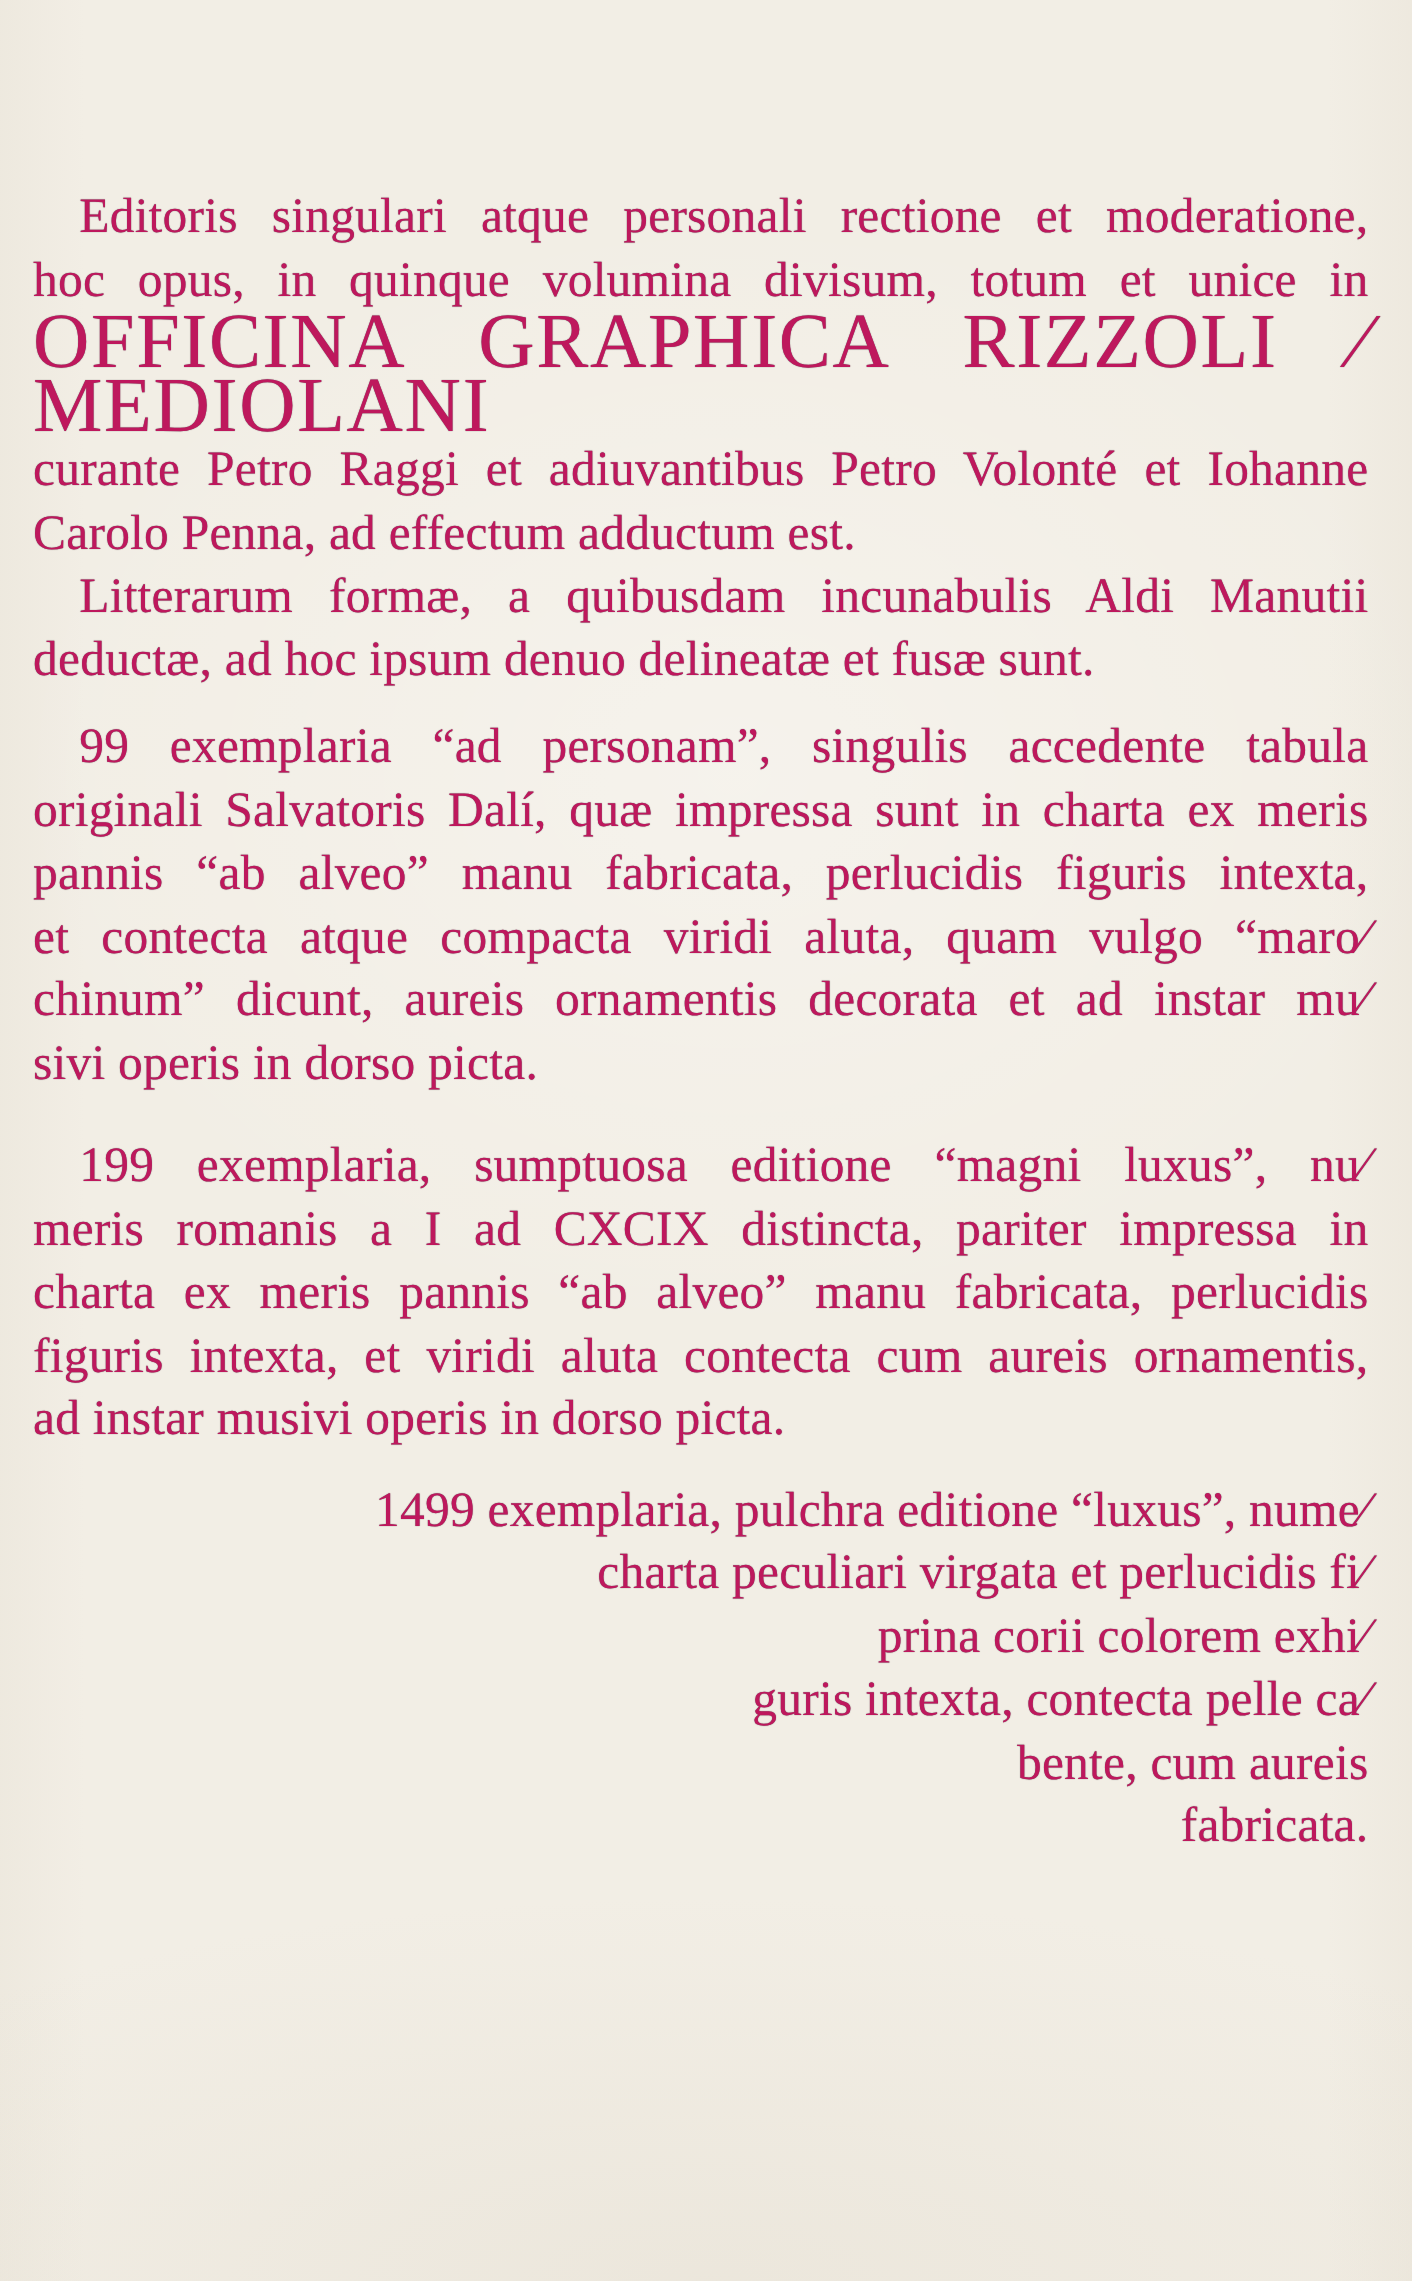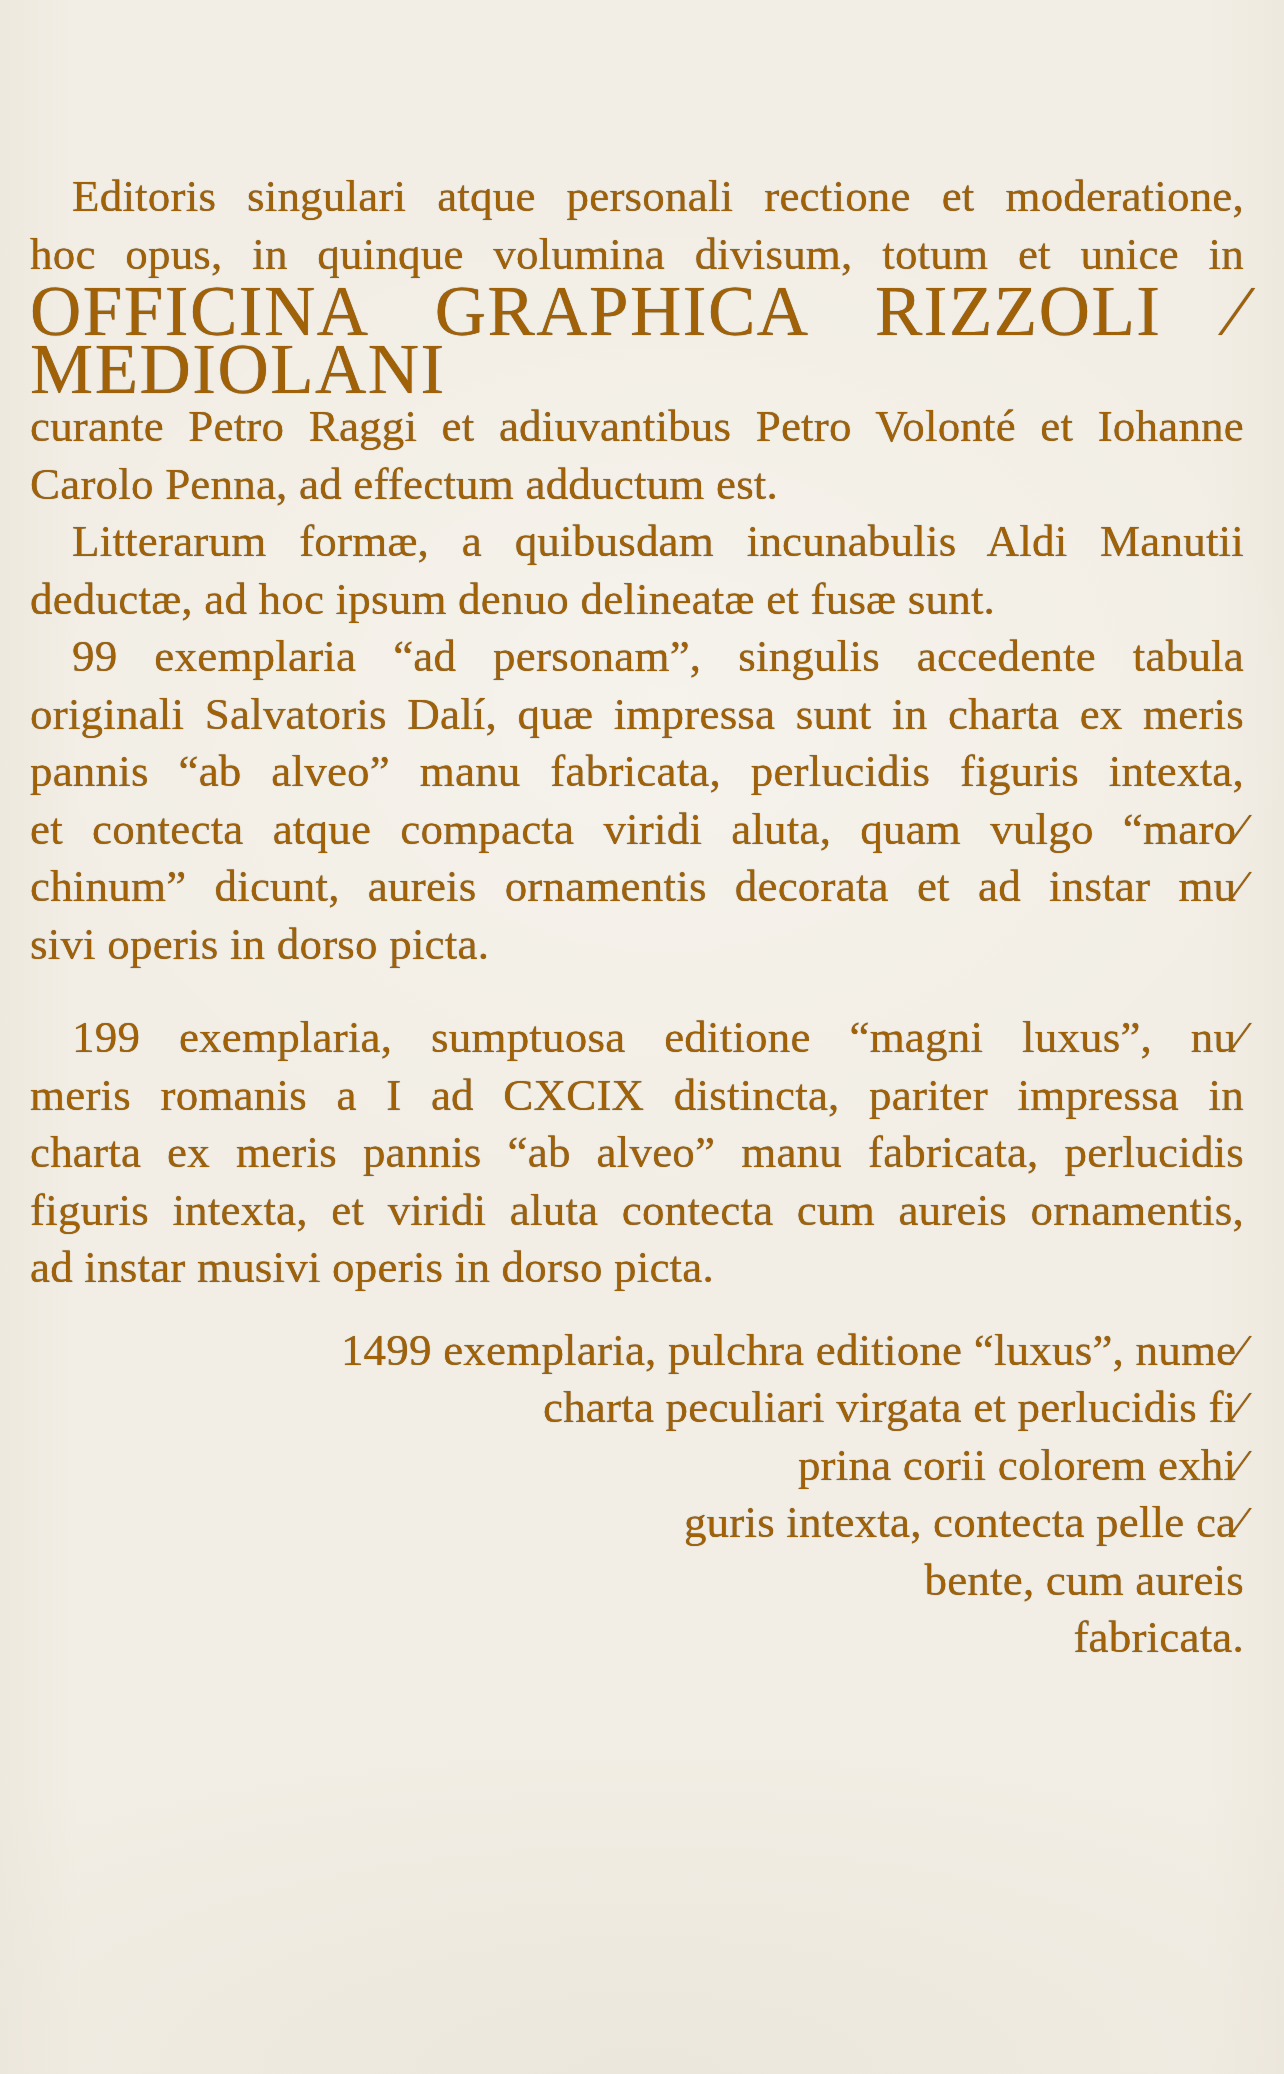--- a/index.html
+++ b/index.html
@@ -7,21 +7,21 @@
     padding: 0;
     background: #888;
   }
   .page {
     position: relative;
     width: 1284px;
     height: 2074px;
     margin: 0 auto;
     background: #f2eee5;
     overflow: hidden;
-    color: #a16207;
+    color: #be185d;
     font-family: "Liberation Serif", "DejaVu Serif", serif;
   }
   
   .paper-texture {
     position: absolute;
     inset: 0;
     background:
       radial-gradient(ellipse 900px 700px at 52% 34%, rgba(255,255,255,0.28), rgba(255,255,255,0) 75%),
       radial-gradient(ellipse 1400px 500px at 50% 100%, rgba(214,205,188,0.22), rgba(214,205,188,0) 70%),
       linear-gradient(90deg, rgba(218,210,194,0.18), rgba(218,210,194,0) 6%, rgba(218,210,194,0) 94%, rgba(218,210,194,0.18));
@@ -50,21 +50,21 @@
   }
   .line.caps {
     font-size: 71px;
     letter-spacing: 1.5px;
   }
   .line.center {
     text-align: right;
   }
   
   [data-name="para-edition-heading"] { margin-top: 230px; }
-  [data-name="para-edition-99"]      { }
+  [data-name="para-edition-99"]      { margin-top: 22px; }
   [data-name="para-edition-199"]     { margin-top: 36px; }
   [data-name="para-edition-1499"]    { margin-top: 25px; }
 </style>
 </head>
 <body>
 
 <div class="page" data-name="colophon-page">
   <div class="paper-texture" data-name="paper-texture"></div>
   <div class="text-block" data-name="text-block">
       <div class="para" data-name="para-printer">

